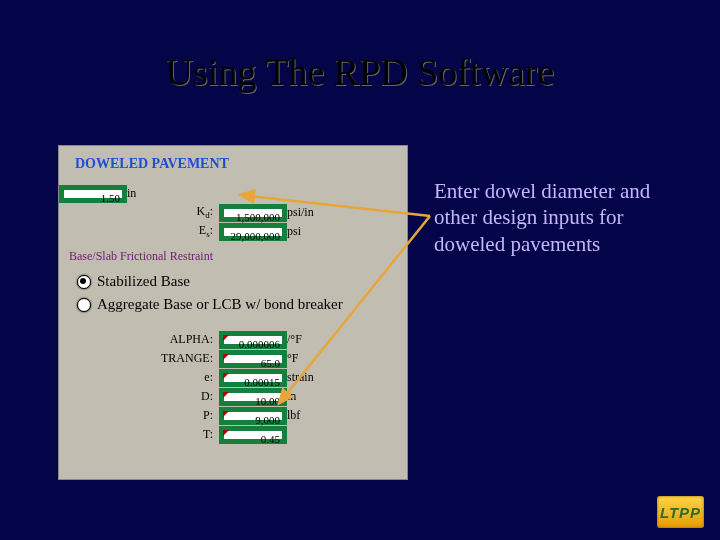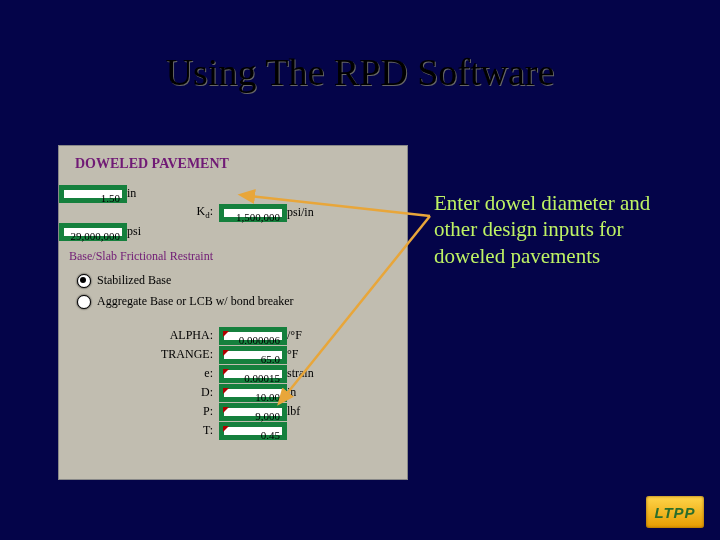--- a/index.html
+++ b/index.html
@@ -1,31 +1,31 @@
 <!DOCTYPE html>
 <html><head>
 <meta charset="utf-8">
 <style>
   html,body{margin:0;padding:0;width:720px;height:540px;font-family:"Times New Roman",serif;background:#040449;overflow:hidden}
   .slide{position:relative;width:720px;height:540px}
   .title{position:absolute;left:0;right:0;top:50px;text-align:center;font-family:"Comic Sans MS","Segoe Script","Bradley Hand",cursive;font-size:38px;color:#000;text-shadow:1px 1px 0 #666}
   .panel{position:absolute;left:58px;top:145px;width:350px;height:335px;background:#C1BDB0;border:1px solid #888;box-sizing:border-box}
-  .panel-hdr{font-weight:bold;font-family:Georgia,"Times New Roman",serif;font-size:14px;padding:10px 16px 6px 16px;color:#701a75}
+  .panel-hdr{font-weight:bold;font-family:Georgia,"Times New Roman",serif;font-size:14px;padding:10px 16px 6px 16px;color:#1d4ed8}
   .field-row{display:flex;align-items:center;height:19px;font-family:Georgia,"Times New Roman",serif;font-size:12px;color:#000}
   .lbl{width:154px;text-align:right;padding-right:6px}
   .val-box{background:#fff;border:5px solid #15803d;box-sizing:border-box;width:68px;height:18px;line-height:16px;text-align:right;padding-right:2px;font-family:Georgia,serif;font-size:11px;position:relative}
   .val-box.flag::before{content:"";position:absolute;left:-1px;top:-1px;width:0;height:0;border-top:6px solid #b00000;border-right:6px solid transparent}
   .unit{}
   .section-label{font-family:Georgia,"Times New Roman",serif;font-size:12px;color:#701a75;padding:8px 0 6px 10px}
-  .radio-row{display:flex;align-items:center;padding:3px 0 3px 18px;font-family:Georgia,"Times New Roman",serif;font-size:12px;color:#000}
+  .radio-row{display:flex;align-items:center;padding:3px 0 3px 18px;font-family:Georgia,"Times New Roman",serif;font-size:15px;color:#000}
   .radio{width:12px;height:12px;border-radius:50%;background:#fff;border:1px solid #000;margin-right:6px;box-shadow:0 0 2px #000;position:relative}
   .radio.sel::after{content:"";position:absolute;left:2px;top:2px;width:6px;height:6px;border-radius:50%;background:#000}
-  .annot{position:absolute;left:434px;top:190px;width:260px;font-family:"Comic Sans MS","Segoe Script",cursive;font-size:21px;line-height:1.25;color:#bef264}
+  .annot{position:absolute;left:434px;top:178px;width:260px;font-family:"Comic Sans MS","Segoe Script",cursive;font-size:21px;line-height:1.25;color:#c4b5fd}
   .arrow{position:absolute;pointer-events:none}
-  .logo{position:absolute;right:16px;bottom:12px;width:58px;height:32px;background:linear-gradient(#ffd54a,#e69b00);border-radius:3px;display:flex;align-items:center;justify-content:center;font-family:Arial,sans-serif;font-weight:bold;font-style:italic;font-size:15px;color:#2b6e2b;letter-spacing:1px;box-shadow:inset 0 0 3px #8a5a00}
+  .logo{position:absolute;right:16px;bottom:12px;width:47px;height:32px;background:linear-gradient(#ffd54a,#e69b00);border-radius:3px;display:flex;align-items:center;justify-content:center;font-family:Arial,sans-serif;font-weight:bold;font-style:italic;font-size:15px;color:#2b6e2b;letter-spacing:1px;box-shadow:inset 0 0 3px #8a5a00}
   .sub{font-style:normal}
 </style>
 </head>
 <body>
 
 <div class="slide">
   <div class="title">Using The RPD Software</div>
 
   <div class="panel">
     <div class="panel-hdr">DOWELED PAVEMENT</div>
@@ -34,20 +34,21 @@
       <div class="field-row">
         <div class="val-box">1.50</div>
         <div class="unit">in</div>
       </div>
       <div class="field-row">
         <div class="lbl">K<span class="sub" style="font-size:9px;vertical-align:sub">d</span>:</div>
         <div class="val-box">1,500,000</div>
         <div class="unit">psi/in</div>
       </div>
       <div class="field-row">
+        <div class="lbl">E<span class="sub" style="font-size:9px;vertical-align:sub">s</span>:</div>
         <div class="val-box">29,000,000</div>
         <div class="unit">psi</div>
       </div>
     </div>
 
     <div class="section-label">Base/Slab Frictional Restraint</div>
 
     <div class="radio-row">
       <div class="radio sel"></div>
       <div>Stabilized Base</div>

